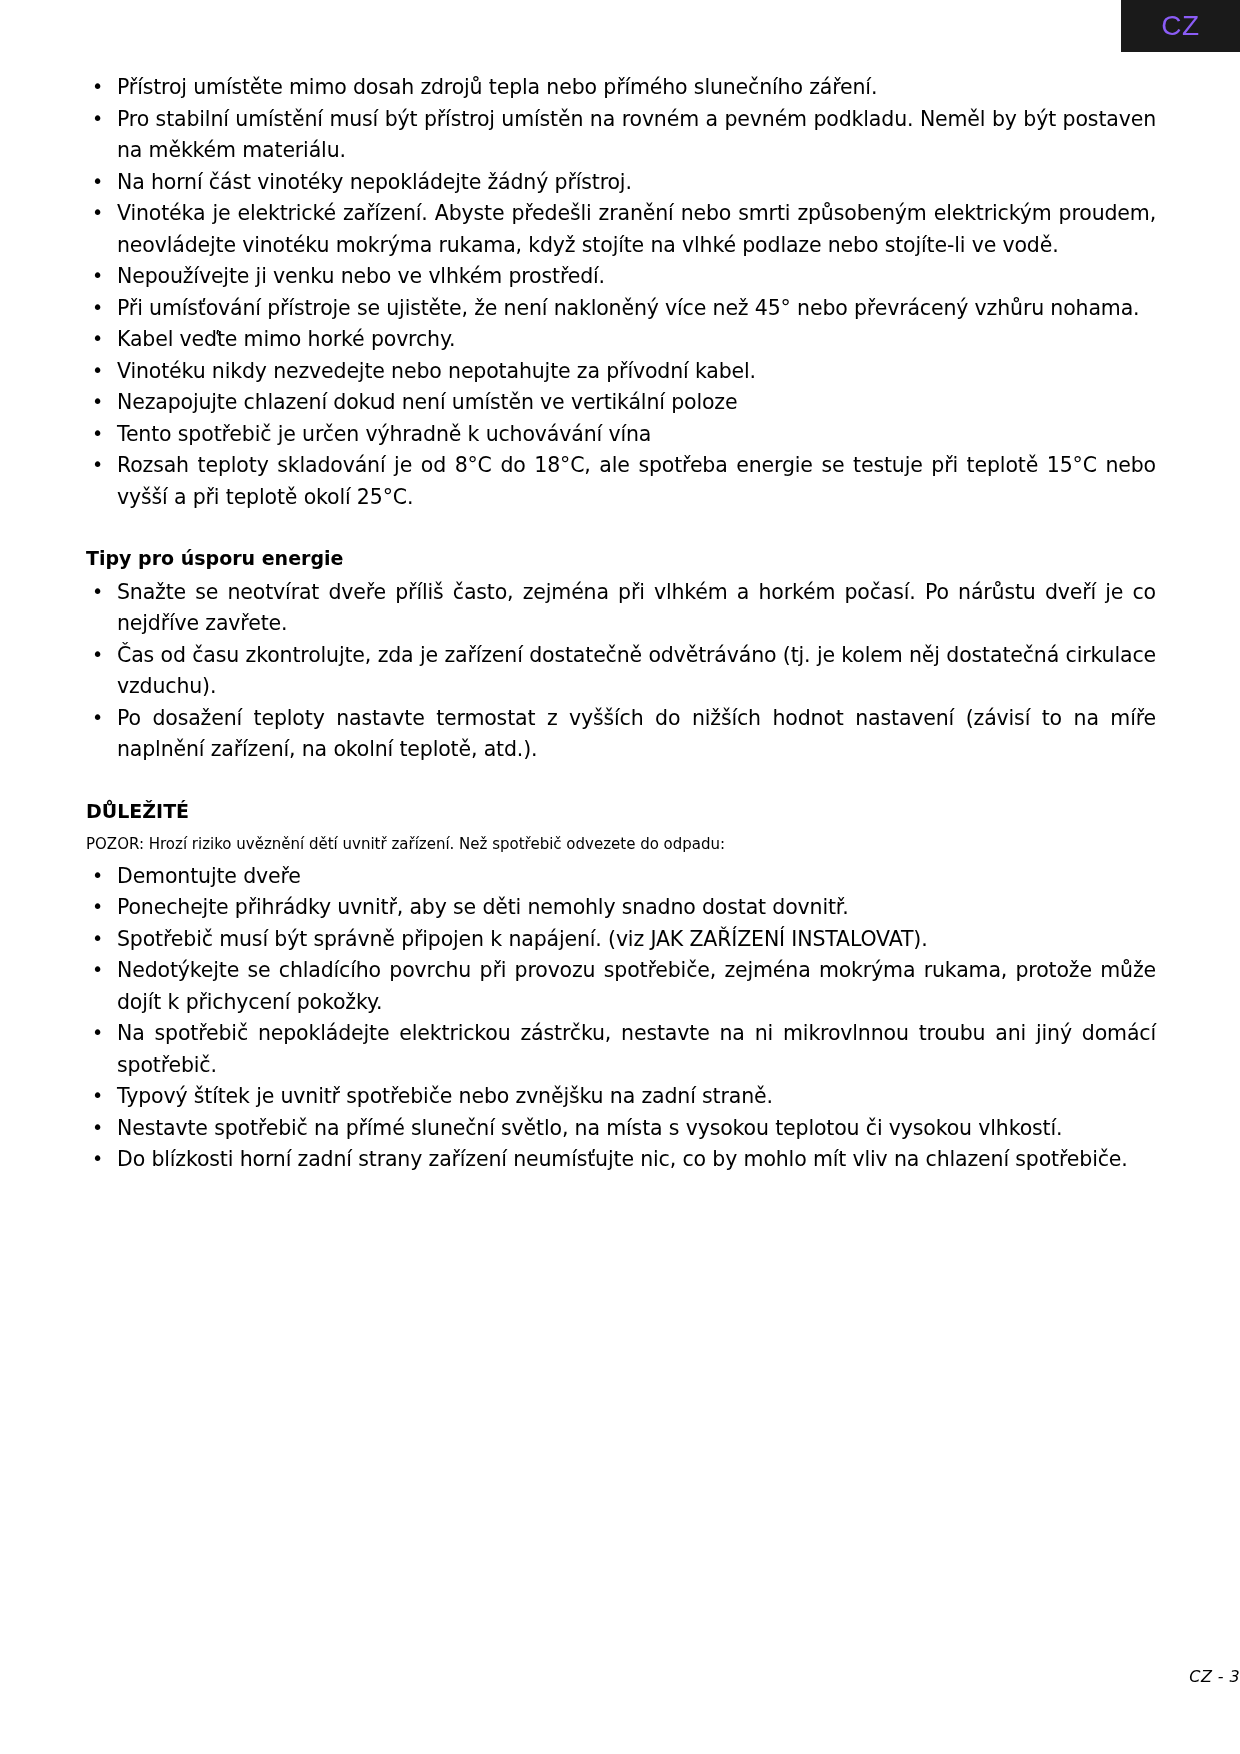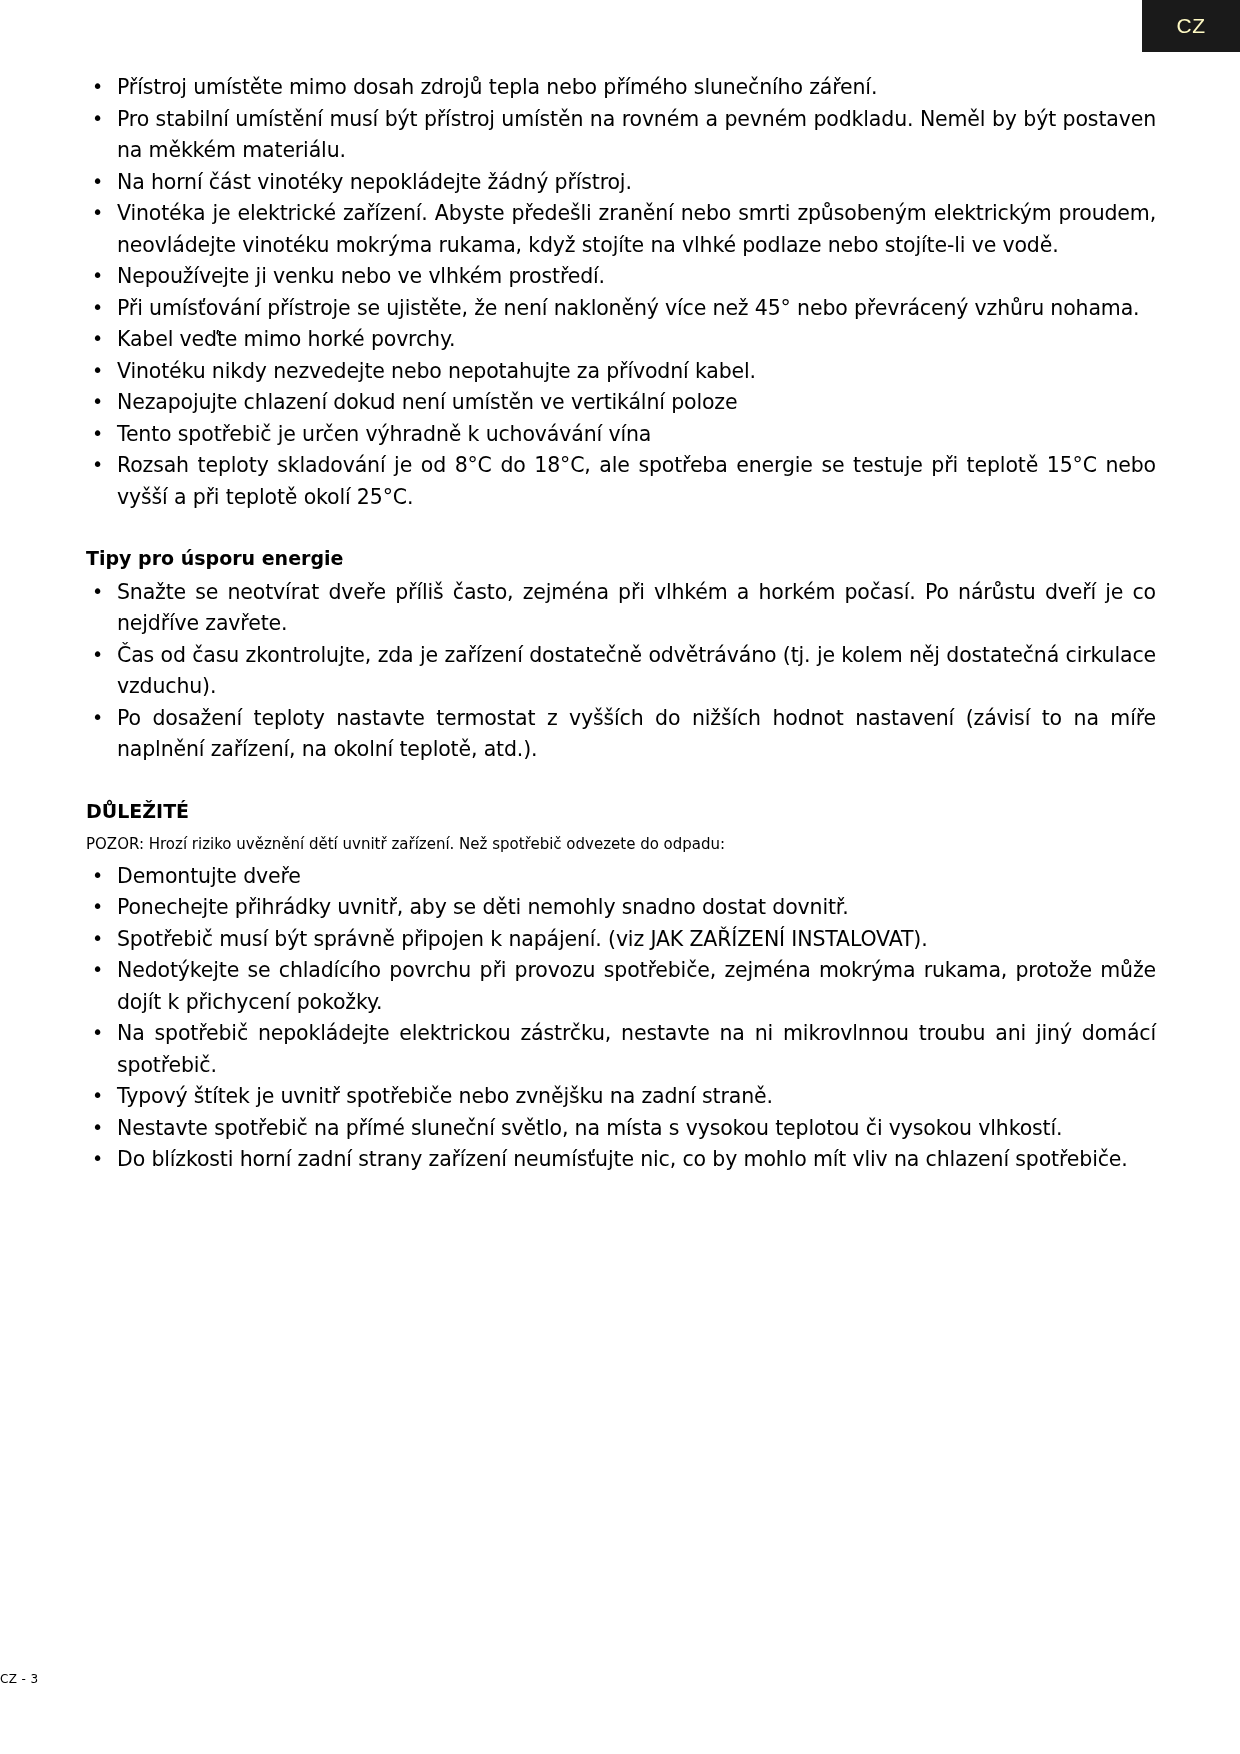--- a/index.html
+++ b/index.html
@@ -15,28 +15,28 @@
     font-family: "DejaVu Sans", sans-serif;
     color: #000000;
     box-sizing: border-box;
     overflow: hidden;
   }
   
   .lang-tag {
     position: absolute;
     top: 0;
     right: 0;
-    width: 98px;
+    width: 119px;
     height: 52px;
     background: #1a1a1a;
-    color: #fef9c3;
+    color: #8b5cf6;
     display: flex;
     align-items: center;
     justify-content: center;
-    font-size: 21px;
+    font-size: 28px;
     letter-spacing: 0.5px;
     font-family: "Liberation Sans", sans-serif;
   }
   .content {
     position: absolute;
     left: 86px;
     top: 72px;
     width: 1070px;
   }
   ul.bullets {
@@ -81,24 +81,25 @@
     line-height: 31.5px;
     margin: 0 0 0 0;
     text-align: left;
     font-family: "DejaVu Sans", sans-serif;
   }
   .footer {
     position: absolute;
     left: 0;
     right: 0;
     bottom: 68px;
-    text-align: left;
-    font-size: 12px;
+    text-align: right;
+    font-size: 16px;
     font-family: "DejaVu Sans", sans-serif;
     letter-spacing: 0.4px;
+    font-style: italic;
   }
 </style>
 </head>
 <body>
 
 <div class="page">
 
   <div class="lang-tag">CZ</div>
 
   <div class="content">

